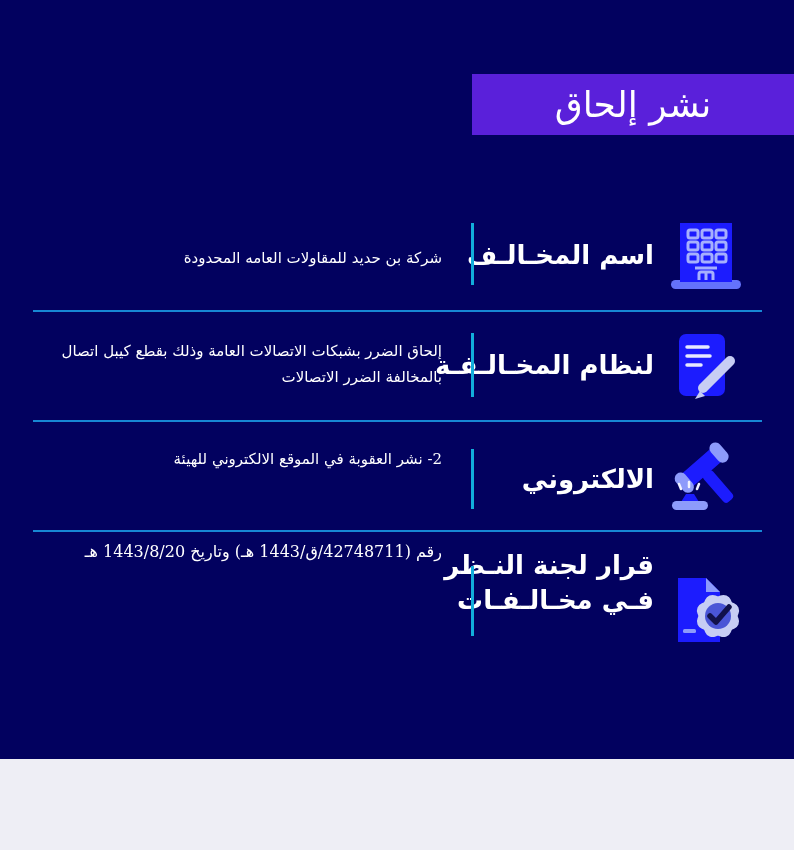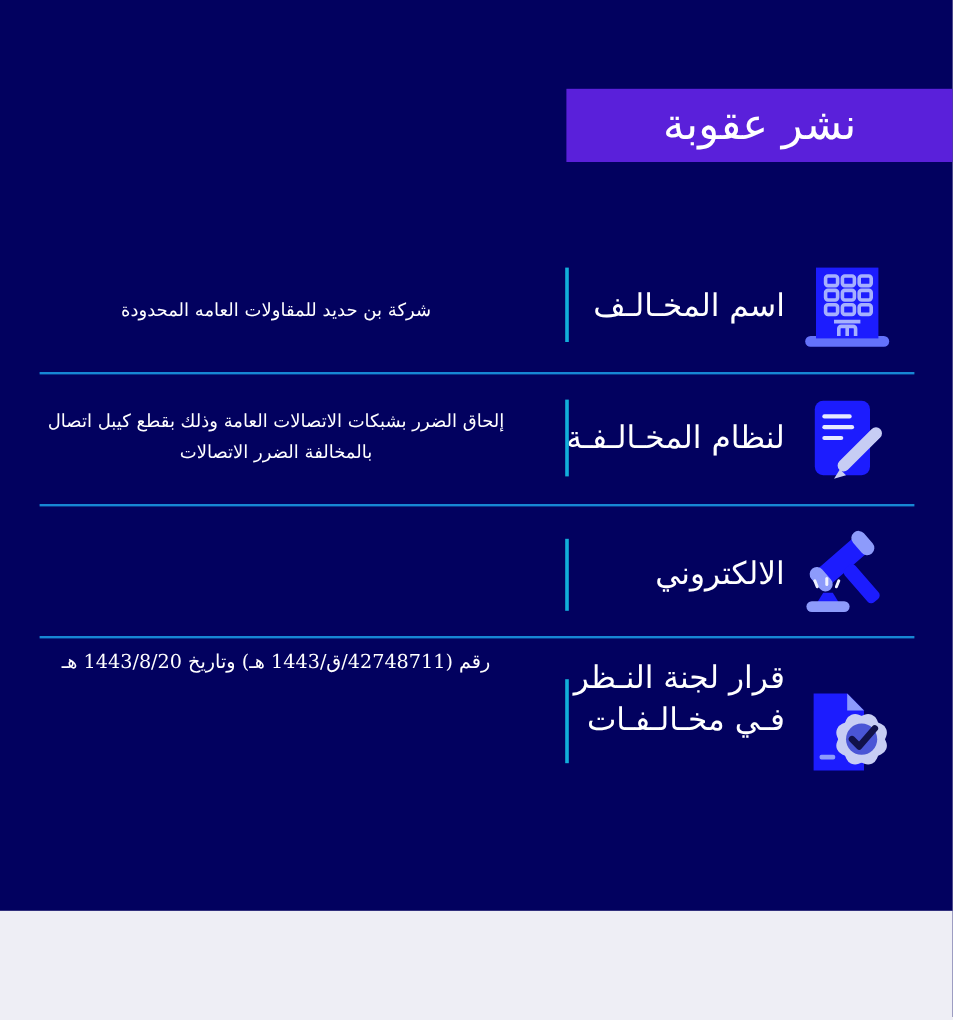--- a/index.html
+++ b/index.html
@@ -8,36 +8,36 @@
 
   
   .banner{position:absolute;top:74px;left:472px;right:0;height:61px;background:#5A20DA;
           display:flex;align-items:center;justify-content:center}
   .banner-title{color:#fff;font-size:36px;letter-spacing:1px;direction:rtl}
 
   
   .icon-box{position:absolute;right:48px;width:80px;height:80px}
   .icon-box svg{display:block;width:100%;height:100%}
   .row-label{position:absolute;right:140px;width:240px;direction:rtl;text-align:right;
-             color:#fff;font-weight:normal;font-size:26px;line-height:35px}
+             color:#fff;font-weight:bold;font-size:26px;line-height:35px}
   .vbar{position:absolute;right:320px;width:3px;background:#12AEDB}
-  .content{position:absolute;left:18px;width:424px;direction:rtl;text-align:center;color:#fff;
+  .content{position:absolute;left:18px;width:424px;direction:rtl;text-align:right;color:#fff;
            font-size:15px;line-height:26px;font-family:"DejaVu Serif","DejaVu Sans",sans-serif}
   .hdivider{position:absolute;left:33px;width:729px;height:2px;background:#1787D4}
 
   
   .footer{position:absolute;left:0;top:759px;width:794px;height:91px;background:#EEEEF5}
 </style>
 </head>
 <body>
 
 <div class="canvas">
 
   <div class="banner">
-    <span class="banner-title">نشر عقوبة</span>
+    <span class="banner-title">نشر إلحاق</span>
   </div>
 
   <section>
     <div class="icon-box" style="top:216px">
       <svg viewBox="0 0 80 80">
         <rect x="5" y="64" width="70" height="9" rx="4.5" fill="#6472FB"></rect>
         <rect x="14" y="7" width="52" height="59" fill="#1C1CFE"></rect>
         <g fill="none" stroke="#A6B0FE" stroke-width="3">
           <rect x="22" y="14" width="10" height="8" rx="2"></rect>
             <rect x="36" y="14" width="10" height="8" rx="2"></rect>
@@ -95,20 +95,21 @@
           <line x1="23" y1="49" x2="23" y2="44"></line>
           <line x1="31" y1="51" x2="33" y2="46"></line>
         </g>
         <path d="M15 64 L20 56 h8 L33 64 Z" fill="#1C1CFE"></path>
         <rect x="6" y="63" width="36" height="9" rx="4.5" fill="#8D9BFB"></rect>
       </svg>
     </div>
     <div class="row-label" style="top:462px">الالكتروني</div>
     <div class="vbar" style="top:449px;height:60px"></div>
     <div class="content" style="top:447px;line-height:24px">
+      <div>2- نشر العقوبة في الموقع الالكتروني للهيئة</div>
     </div>
   </section>
 
   <div class="hdivider" style="top:530px"></div>
 
   <section>
     <div class="icon-box" style="top:572px">
       <svg viewBox="0 0 80 80">
         <path d="M12 6 H40 L54 20 V70 H12 Z" fill="#1C1CFE"></path>
         <path d="M40 6 L54 20 H40 Z" fill="#8D9BFB"></path>

